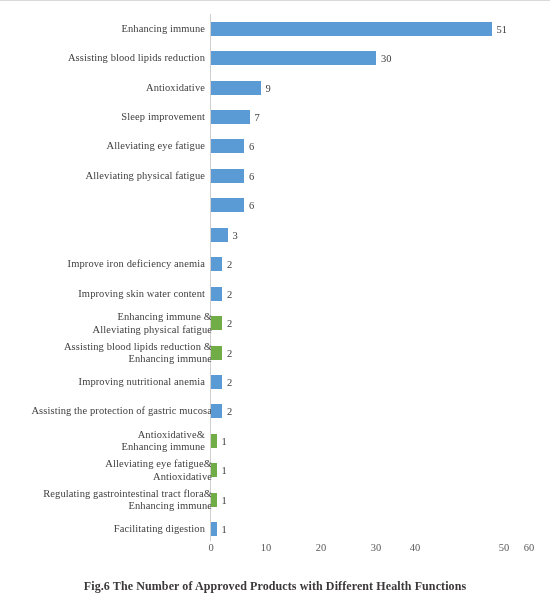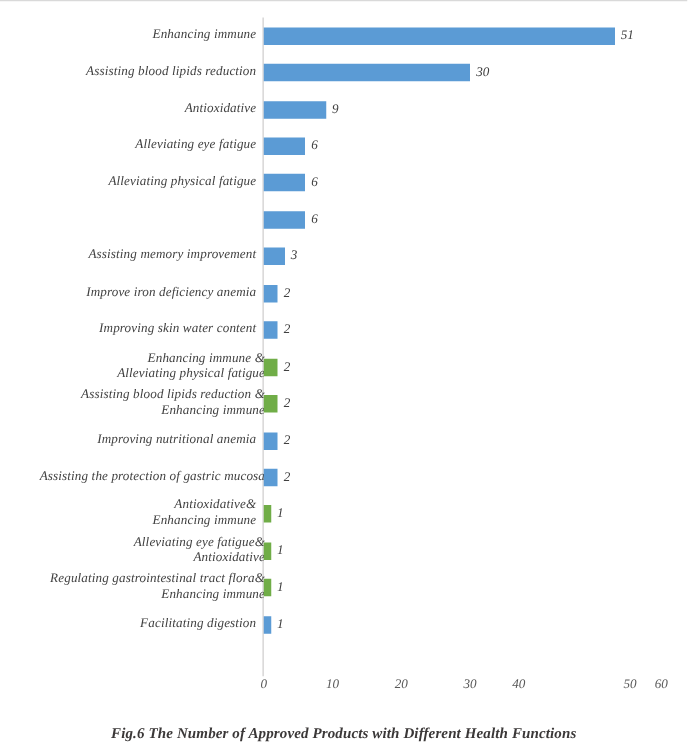--- a/index.html
+++ b/index.html
@@ -9,21 +9,20 @@
     background: #ffffff;
     font-family: "Liberation Serif", "DejaVu Serif", serif;
     overflow: hidden;
   }
   #page {
     position: relative;
     width: 550px;
     height: 510px;
     background: #ffffff;
     border-top: 1px solid #d9d9d9;
-    font-style: italic;
   }
 
   
   #chart {
     position: absolute;
     left: 0; top: 0;
     width: 550px;
     height: 560px;
   }
 
@@ -133,35 +132,39 @@
           <div class="cat-label">Assisting blood lipids reduction</div>
           <div class="bar blue" style="width: 165px;"></div>
           <div class="val" style="left: 381px;">30</div>
         </div>
         <div class="row">
           <div class="cat-label">Antioxidative</div>
           <div class="bar blue" style="width: 49.5px;"></div>
           <div class="val" style="left: 265.5px;">9</div>
         </div>
         <div class="row">
+          <div class="cat-label">Sleep improvement</div>
+          <div class="bar blue" style="width: 38.5px;"></div>
+          <div class="val" style="left: 254.5px;">7</div>
+        </div>
+        <div class="row">
           <div class="cat-label">Alleviating eye fatigue</div>
           <div class="bar blue" style="width: 33px;"></div>
           <div class="val" style="left: 249px;">6</div>
         </div>
         <div class="row">
           <div class="cat-label">Alleviating physical fatigue</div>
           <div class="bar blue" style="width: 33px;"></div>
           <div class="val" style="left: 249px;">6</div>
         </div>
         <div class="row">
           <div class="bar blue" style="width: 33px;"></div>
           <div class="val" style="left: 249px;">6</div>
         </div>
         <div class="row">
-          <div class="cat-label">Assisting memory improvement</div>
           <div class="bar blue" style="width: 16.5px;"></div>
           <div class="val" style="left: 232.5px;">3</div>
         </div>
         <div class="row">
           <div class="cat-label">Improve iron deficiency  anemia</div>
           <div class="bar blue" style="width: 11px;"></div>
           <div class="val" style="left: 227px;">2</div>
         </div>
         <div class="row">
           <div class="cat-label">Improving skin water content</div>

